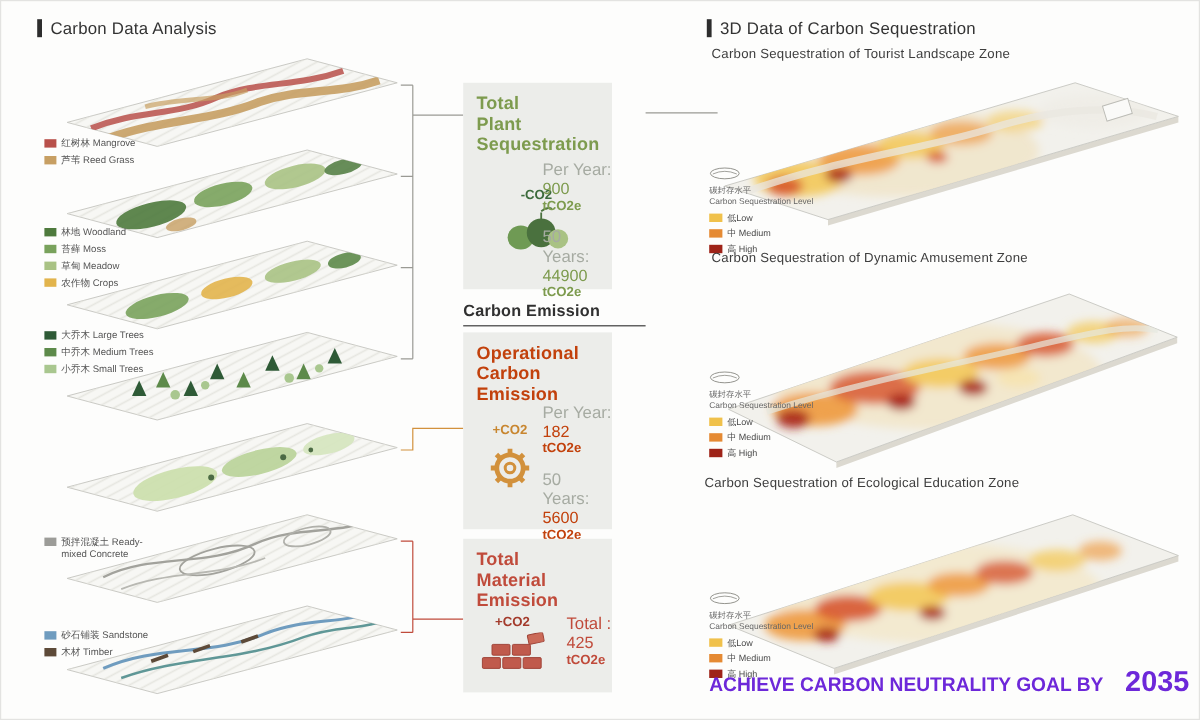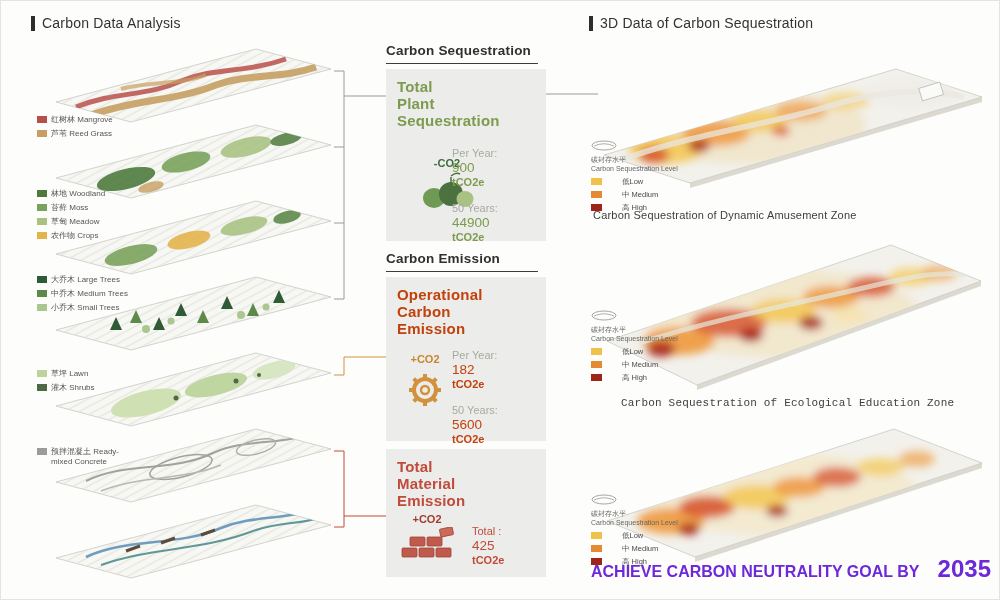--- a/index.html
+++ b/index.html
@@ -15,37 +15,37 @@
   .lay { position:absolute; z-index:1; }
   .slab { fill:#f7f7f4; stroke:#c7c7c1; stroke-width:.8; }
 
   .legend-group { position:absolute; z-index:5; width:96px; }
   .legend-item { display:flex; align-items:flex-start; gap:4px; margin-bottom:4px; }
   .chip { width:10px; height:7px; flex:none; margin-top:1px; }
   .legend-label { font-size:8px; color:#555; line-height:1.25; }
 
   .sec-header { position:absolute; width:152px; font-size:13.5px; font-weight:bold; color:#303030;
                 border-bottom:1.5px solid #3c3c3c; padding-bottom:5px; letter-spacing:.2px; z-index:4; }
-  .card { position:absolute; width:160px; background:#ecedea; padding:9px 11px; z-index:4; }
+  .card { position:absolute; width:124px; background:#ecedea; padding:9px 11px; z-index:4; }
   .card-title span { display:block; font-size:15px; font-weight:bold; line-height:1.14; letter-spacing:.2px; }
   .c-green { color:#7d9b4e; } .c-dgreen { color:#3c6b3c; }
   .c-orange { color:#c2410c; } .c-dorange { color:#c8862f; }
   .c-red { color:#c04b3b; } .c-dred { color:#a33b2c; }
   .stats { position:absolute; }
   .stat { margin-bottom:11px; }
-  .stat-label { font-size:11px; color:#a6aba2; margin-bottom:1px;margin-top:14px; }
+  .stat-label { font-size:14px; color:#a6aba2; margin-bottom:1px; }
   .stat-value { font-size:13.5px; font-weight:normal; line-height:1.2; }
   .stat-unit { font-size:11px; font-weight:bold; }
   .icon-block { position:absolute; text-align:center; }
   .icon-label { font-size:11px; font-weight:bold; margin-bottom:2px; }
 
   .zone-title { position:absolute; font-size:11px; color:#3e3e3e; letter-spacing:.2px; z-index:5; }
   .zone-legend { position:absolute; z-index:5; }
   .zl-title { font-size:7px; color:#666; line-height:1.35; }
-  .zl-row { display:flex; align-items:center; gap:20px; margin-top:3px; }
+  .zl-row { display:flex; align-items:center; gap:4px; margin-top:3px; }
   .zl-chip { width:11px; height:7px; flex:none; }
   .zl-label { font-size:7.5px; color:#4a4a4a; }
 
   .goal { position:absolute; left:590px; top:554px; color:#6d28d9; display:flex;
           align-items:baseline; gap:8px; z-index:6; white-space:nowrap; }
   .goal-text { font-size:16.5px; font-weight:bold; transform:scaleX(.97); transform-origin:left; }
   .goal-year { font-size:24px; font-weight:bold; }
 </style>
 </head>
 <body>
@@ -214,47 +214,46 @@
     <div class="legend-item">
       <span class="chip" style="background: rgb(93, 138, 74);"></span>
       <span class="legend-label">中乔木 Medium Trees</span>
     </div>
     <div class="legend-item">
       <span class="chip" style="background: rgb(169, 199, 143);"></span>
       <span class="legend-label">小乔木 Small Trees</span>
     </div>
   </div>
 
-  <div class="legend-group" style="left:36px; top:368px;">
-    <div class="legend-item">
-      <span class="chip" style="background: rgb(188, 212, 156);"></span>
-      <span class="legend-label">草坪 Lawn</span>
-    </div>
-    <div class="legend-item">
-      <span class="chip" style="background: rgb(76, 107, 68);"></span>
-      <span class="legend-label">灌木 Shrubs</span>
-    </div>
-  </div>
 
   <div class="legend-group" style="left:36px; top:446px;">
     <div class="legend-item">
       <span class="chip" style="background: rgb(156, 156, 152);"></span>
       <span class="legend-label">预拌混凝土 Ready-mixed Concrete</span>
     </div>
   </div>
 
+  <div class="legend-group" style="left:36px; top:524px;">
+    <div class="legend-item">
+      <span class="chip" style="background: rgb(111, 156, 191);"></span>
+      <span class="legend-label">砂石铺装 Sandstone</span>
+    </div>
+    <div class="legend-item">
+      <span class="chip" style="background: rgb(93, 74, 56);"></span>
+      <span class="legend-label">木材 Timber</span>
+    </div>
+  </div>
 
   <svg class="lay" style="left:0; top:0; z-index:2;" width="1000" height="600" viewBox="0 0 1000 600">
     <path d="M333,70 H343 M333,146 H343 M333,222 H343 M333,298 H343 M343,70 V298 M343,95 H385" stroke="#9a9a94" stroke-width="1" fill="none"></path>
     <path d="M537,93 H597" stroke="#9a9a94" stroke-width="1" fill="none"></path>
     <path d="M333,374 H343 V356 H385" stroke="#d2913c" stroke-width="1" fill="none"></path>
     <path d="M333,450 H343 M333,526 H343 M343,450 V526 M343,515 H385" stroke="#c04b3b" stroke-width="1" fill="none"></path>
   </svg>
 
-  <div class="sec-header" style="left:385px; top:42px;">Carbon Sequestration</div>
 
   <div class="card" style="left:385px; top:68px; height:172px;">
     <div class="card-title c-green">
       <span>Total</span>
       <span>Plant</span>
       <span>Sequestration</span>
     </div>
     <div class="icon-block" style="left:32px; top:88px;">
       <div class="icon-label c-dgreen">-CO2</div>
       <svg width="58" height="38" viewBox="0 0 58 38">
@@ -330,20 +329,21 @@
     </div>
     <div class="stats" style="left:86px; top:62px;">
       <div class="stat">
         <div class="stat-label c-red" style="color:#c04b3b;">Total :</div>
         <div class="stat-value c-red">425</div>
         <div class="stat-unit c-red">tCO2e</div>
       </div>
     </div>
   </div>
 
+  <div class="zone-title" style="left:592px; top:38px;">Carbon Sequestration of Tourist Landscape Zone</div>
   <svg class="lay" style="left:595px; top:50px;" width="395" height="155" viewBox="0 0 395 155">
     <defs>
       <clipPath id="zc1">
           <polygon points="8,104 300,18 386,46 94,132"></polygon>
         </clipPath>
       <filter id="soft1" x="-20%" y="-20%" width="140%" height="140%">
           <feGaussianBlur stdDeviation="4"></feGaussianBlur>
         </filter>
     </defs>
     <polygon points="94,132 386,46 386,51 94,137" fill="#dcd9d0"></polygon>
@@ -432,21 +432,21 @@
     <div class="zl-row">
       <span class="zl-chip" style="background: rgb(229, 138, 51);"></span>
       <span class="zl-label">中 Medium</span>
     </div>
     <div class="zl-row">
       <span class="zl-chip" style="background: rgb(158, 35, 24);"></span>
       <span class="zl-label">高 High</span>
     </div>
   </div>
 
-  <div class="zone-title" style="left:620px; top:396px;font-family:Liberation Mono, monospace;">Carbon Sequestration of Ecological Education Zone</div>
+  <div class="zone-title" style="left:586px; top:396px;">Carbon Sequestration of Ecological Education Zone</div>
   <svg class="lay" style="left:598px; top:408px;" width="390" height="158" viewBox="0 0 390 158">
     <defs>
       <clipPath id="zc3">
           <polygon points="8,112 295,20 383,54 96,148"></polygon>
         </clipPath>
       <filter id="soft3" x="-20%" y="-20%" width="140%" height="140%">
           <feGaussianBlur stdDeviation="4"></feGaussianBlur>
         </filter>
     </defs>
     <polygon points="96,148 383,54 383,59 96,153" fill="#dcd9d0"></polygon>

